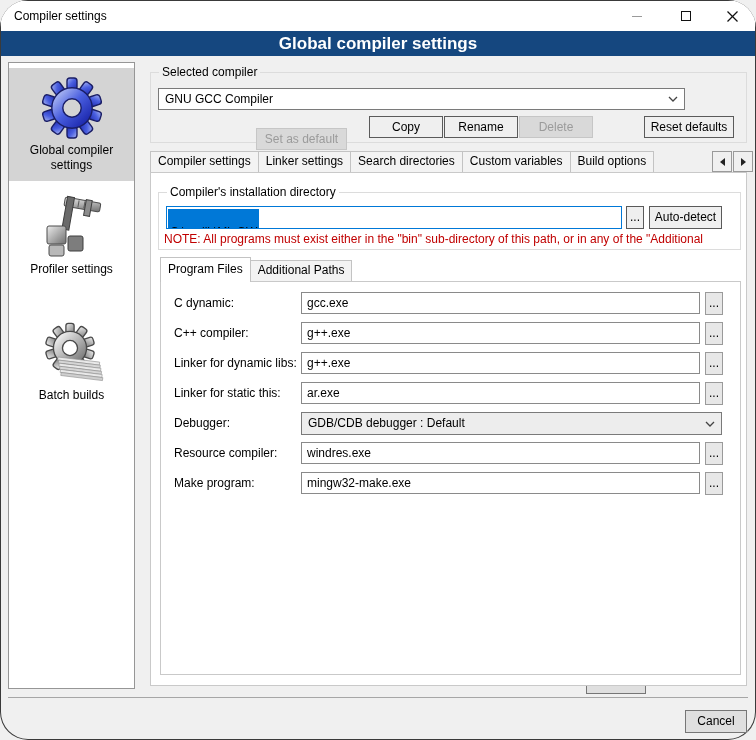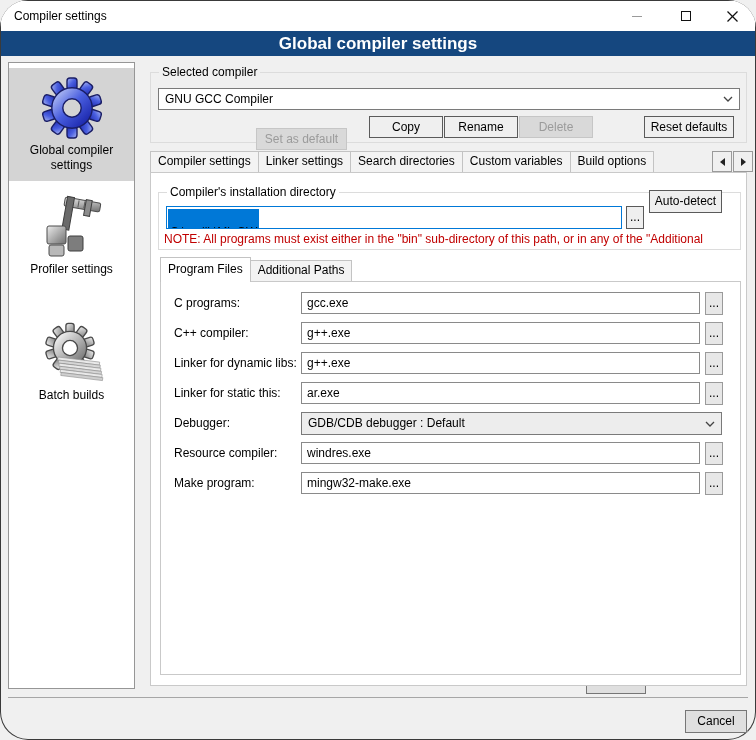--- a/index.html
+++ b/index.html
@@ -29,21 +29,21 @@
   .side-item .lbl { line-height:15px; }
 
   
   .groupbox { position:absolute; border:1px solid #dcdcdc; }
   .grouplabel { position:absolute; top:-8px; left:8px; padding:0 3px; line-height:14px; }
   #selgroup { left:150px; top:72px; width:597px; height:71px; }
   #selgroup .grouplabel { background:#f0f0f0; }
   .combo { position:absolute; background:#fff; border:1px solid #7a7a7a; }
   .combo .cval { position:absolute; left:6px; top:0; line-height:20px; white-space:nowrap; }
   .combo .chev { position:absolute; right:6px; top:50%; margin-top:-3px; }
-  #compiler-combo { left:158px; top:88px; width:582px; height:22px; }
+  #compiler-combo { left:158px; top:88px; width:527px; height:22px; }
 
   .btn { position:absolute; height:22px; background:#efefef; border:1px solid #5a5a5a; text-align:center; line-height:20px; font-size:12px; }
   .btn.disabled { background:#d9d9d9; border-color:#c6c6c6; color:#9b9b9b; }
   #btn-setdefault { left:256px; top:116px; width:91px;margin-top:12px; }
   #btn-copy      { left:369px; top:116px; width:74px; }
   #btn-rename    { left:444px; top:116px; width:74px; }
   #btn-delete    { left:519px; top:116px; width:74px; }
   #btn-reset     { left:644px; top:116px; width:90px; }
 
   
@@ -58,21 +58,21 @@
 
   
   #mainpanel { position:absolute; left:150px; top:172px; width:597px; height:514px; background:#fff; border:1px solid #c9c9c9; z-index:1; }
 
   
   #dirgroup { left:158px; top:192px; width:583px; height:58px; z-index:2; }
   #dirgroup .grouplabel { background:#fff; }
   #dir-input { position:absolute; left:166px; top:206px; width:456px; height:23px; background:#fff; border:1px solid #0078d7; z-index:2; padding:2px 1px; overflow:hidden; white-space:nowrap; }
   #dir-input .sel { background:#0078d7; color:#000000; padding:16px 2px; line-height:15px; display:inline-block; }
   #btn-dir-browse { left:626px; top:206px; width:18px; height:23px; z-index:2; }
-  #btn-autodetect { left:649px; top:190px; width:73px; height:23px; z-index:2; }
+  #btn-autodetect { left:649px; top:206px; width:73px; height:23px; z-index:2; }
   #dir-note { position:absolute; left:164px; top:232px; width:577px; height:14px; color:#c00000; white-space:nowrap; overflow:hidden; z-index:2; }
 
   
   #subtabstrip { position:absolute; left:160px; top:257px; width:400px; height:25px; display:flex; align-items:flex-end; z-index:2; }
   #innerpanel { position:absolute; left:160px; top:281px; width:581px; height:394px; background:#fff; border:1px solid #c9c9c9; z-index:1; }
 
   
   .row-label { position:absolute; left:174px; width:125px; line-height:14px; z-index:2; }
   .row-input { position:absolute; left:301px; width:399px; height:22px; border:1px solid #8a8a8a; background:#fff; font-family:"Liberation Sans",sans-serif; font-size:12px; padding:0 5px; z-index:2; }
   .row-browse { left:705px; width:18px; height:23px; z-index:2; background:#e7e7e7; border-color:#9a9a9a; }
@@ -249,21 +249,21 @@
   <div class="btn" id="btn-dir-browse">...</div>
   <div class="btn" id="btn-autodetect">Auto-detect</div>
   <div id="dir-note">NOTE: All programs must exist either in the "bin" sub-directory of this path, or in any of the "Additional</div>
 
   <div id="subtabstrip">
     <div class="tab active">Program Files</div>
     <div class="tab">Additional Paths</div>
   </div>
   <div id="innerpanel"></div>
 
-  <div class="row-label" style="top:296px;">C programs:</div>
+  <div class="row-label" style="top:296px;">C dynamic:</div>
   <input class="row-input" style="top: 292px;" value="gcc.exe">
   <div class="btn row-browse" style="top:292px;">...</div>
 
   <div class="row-label" style="top:326px;">C++ compiler:</div>
   <input class="row-input" style="top: 322px;" value="g++.exe">
   <div class="btn row-browse" style="top:322px;">...</div>
 
   <div class="row-label" style="top:356px;">Linker for dynamic libs:</div>
   <input class="row-input" style="top: 352px;" value="g++.exe">
   <div class="btn row-browse" style="top:352px;">...</div>

